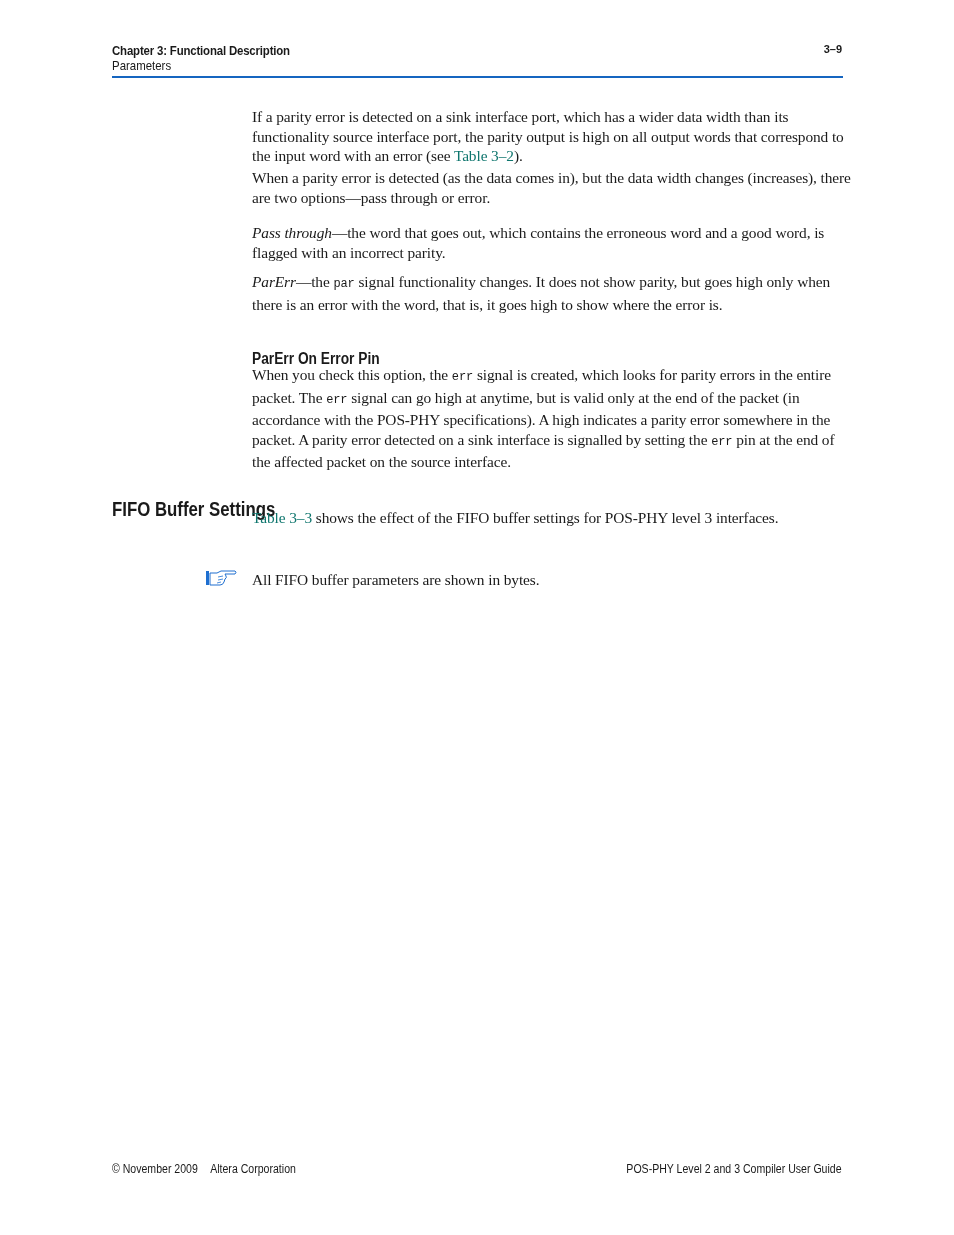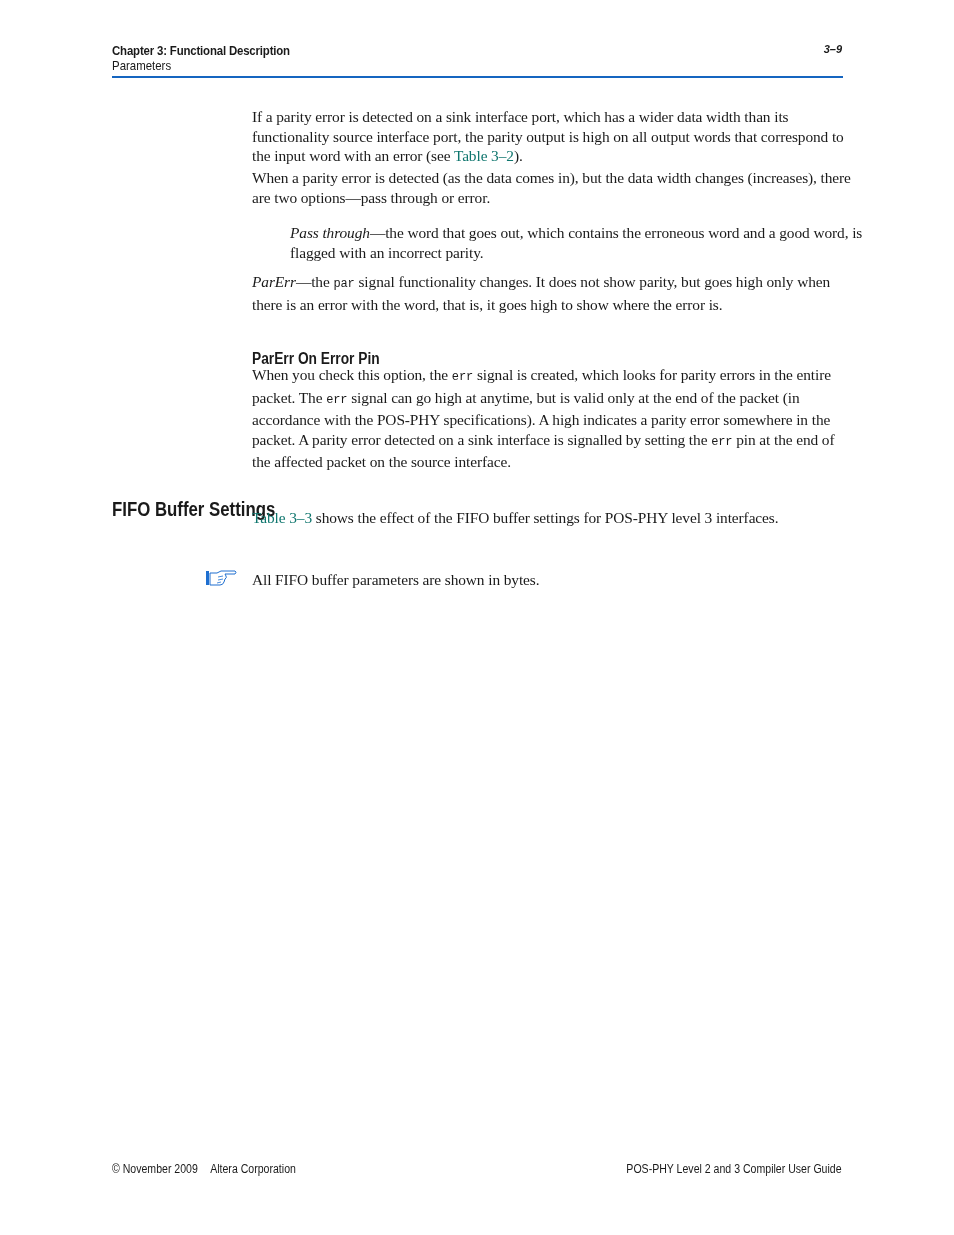--- a/index.html
+++ b/index.html
@@ -1,20 +1,20 @@
 <!DOCTYPE html>
 <html><head>
 <meta charset="utf-8">
 <style>
   html, body { margin: 0; padding: 0; background: #ffffff; }
   body { width: 954px; height: 1235px; position: relative; overflow: hidden; color: #1a1a1a; }
   .hdr-left { position: absolute; left: 112px; top: 43px; font-family: "Liberation Sans", sans-serif; font-size: 13px; line-height: 15px; }
   .hdr-chapter { font-weight: bold; letter-spacing: -0.2px; transform: scaleX(0.88); transform-origin: left; display: inline-block; white-space: nowrap; }
   .hdr-section { transform: scaleX(0.88); transform-origin: left; display: inline-block; white-space: nowrap; }
-  .hdr-page { position: absolute; right: 112px; top: 43px; font-family: "Liberation Sans", sans-serif; font-size: 11px; font-weight: bold; font-style: italic; }
+  .hdr-page { position: absolute; right: 112px; top: 43px; font-family: "Liberation Sans", sans-serif; font-size: 11px; font-weight: bold; }
   .hdr-rule { position: absolute; left: 112px; top: 76px; width: 731px; height: 2px; background: #1565c0; }
   .body-text { position: absolute; left: 252px; width: 600px; font-family: "Liberation Serif", serif; font-size: 15.4px; line-height: 19.5px; letter-spacing: -0.1px; }
   .body-text p { margin: 0; }
   .link { color: #0f766e; }
   .mono { font-family: "Liberation Mono", monospace; font-size: 12px; }
   .subhead { position: absolute; left: 252px; top: 350px; font-family: "Liberation Sans", sans-serif; font-weight: bold; font-size: 16px; transform: scaleX(0.86); transform-origin: left; white-space: nowrap; }
   .sechead { position: absolute; left: 112px; top: 498px; font-family: "Liberation Sans", sans-serif; font-weight: bold; font-size: 20px; transform: scaleX(0.84); transform-origin: left; white-space: nowrap; }
   .note-icon { position: absolute; left: 205px; top: 569px; width: 34px; height: 18px; }
   .footer { position: absolute; top: 1162px; font-family: "Liberation Sans", sans-serif; font-size: 12px; white-space: nowrap; transform: scaleX(0.88); }
   .footer-left { left: 112px; transform-origin: left; }
@@ -32,21 +32,21 @@
 <div class="hdr-rule"></div>
 
 <div class="body-text" style="top:107px;">
   <p><span>If a parity error is detected on a sink interface port, which has a wider data width than its functionality source interface port, the parity output is high on all output words that correspond to the input word with an error (see </span><span class="link">Table 3–2</span><span>).</span></p>
 </div>
 
 <div class="body-text" style="top:168px;">
   <p>When a parity error is detected (as the data comes in), but the data width changes (increases), there are two options—pass through or error.</p>
 </div>
 
-<div class="body-text" style="top:223px;margin-left:38px;">
+<div class="body-text" style="top:223px;">
   <p><i>Pass through</i><span>—the word that goes out, which contains the erroneous word and a good word, is flagged with an incorrect parity.</span></p>
 </div>
 
 <div class="body-text" style="top:272px;">
   <p><i>ParErr</i><span>—the </span><span class="mono">par</span><span> signal functionality changes. It does not show parity, but goes high only when there is an error with the word, that is, it goes high to show where the error is.</span></p>
 </div>
 
 <div class="subhead">ParErr On Error Pin</div>
 
 <div class="body-text" style="top:365px;">

